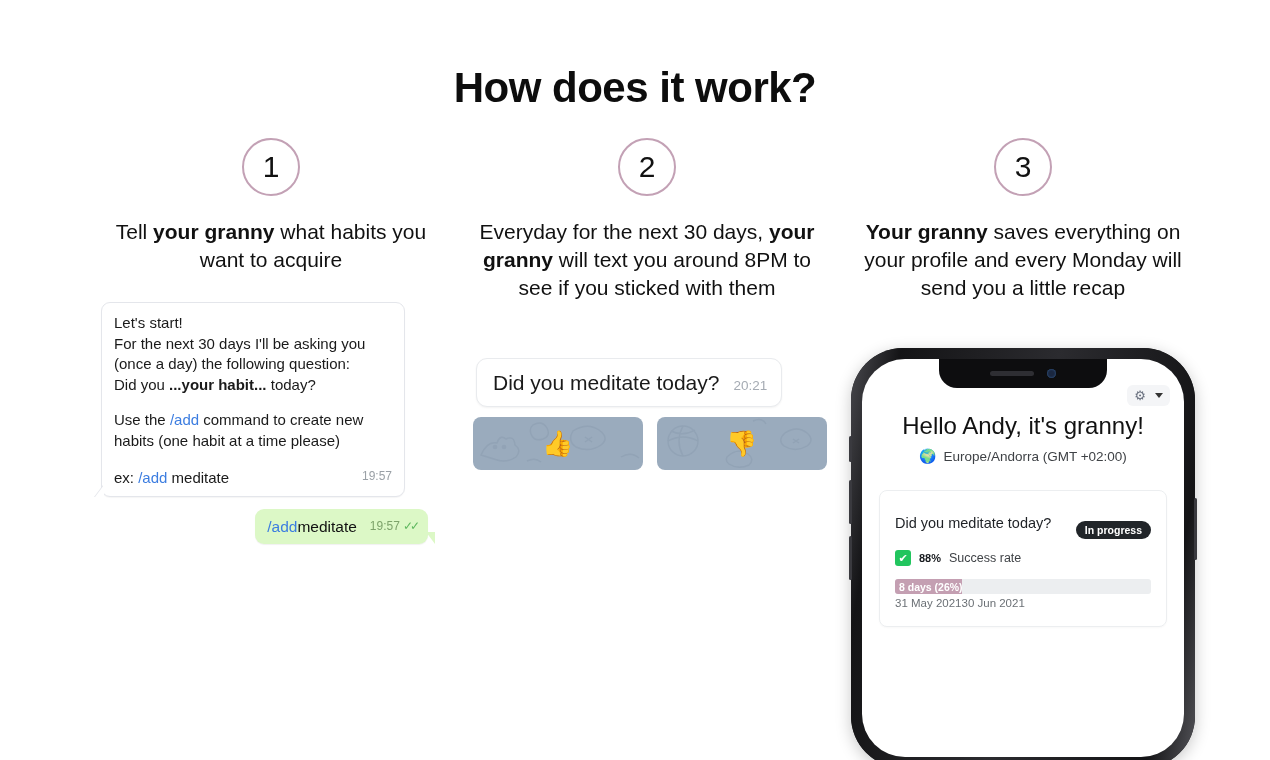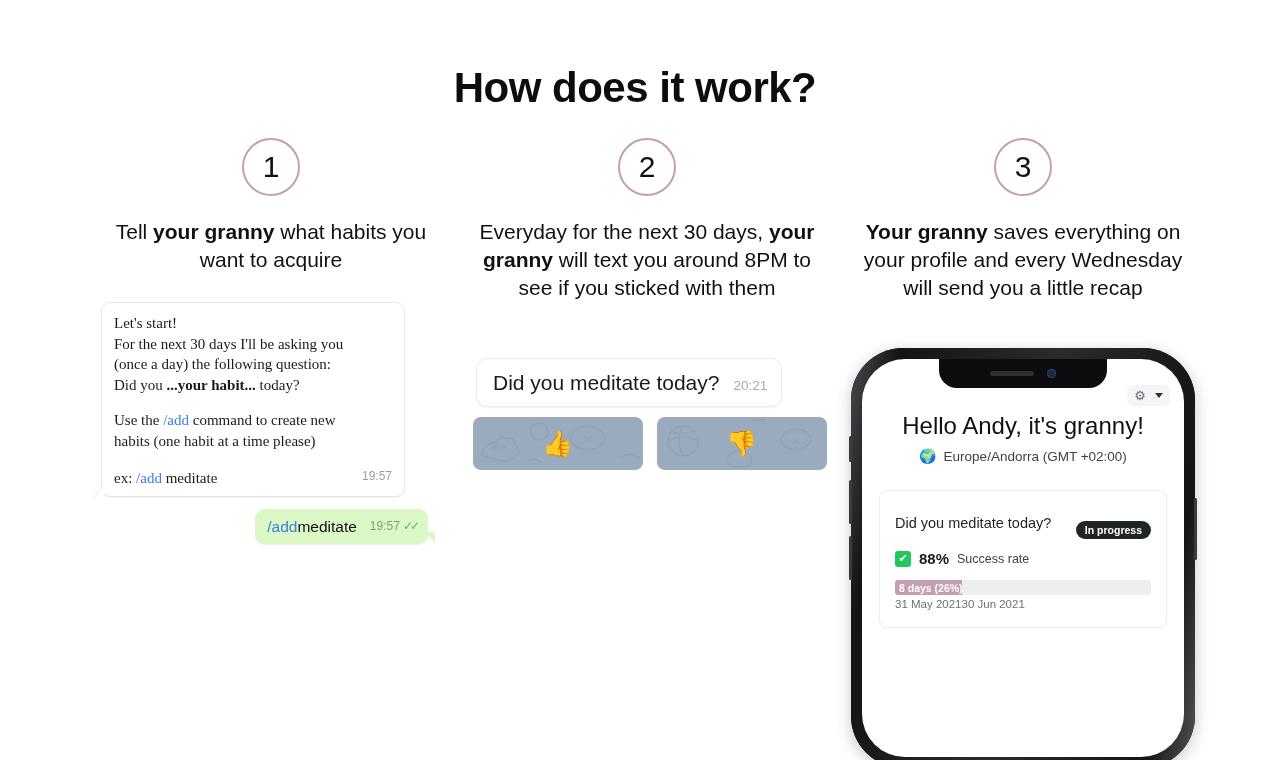--- a/index.html
+++ b/index.html
@@ -97,21 +97,21 @@
     position: absolute;
     left: -7px;
     bottom: -1px;
     width: 0;
     height: 0;
     border-style: solid;
     border-width: 0 0 12px 9px;
     border-color: transparent transparent #ffffff transparent;
     filter: drop-shadow(-1px 0 0 #e4e6eb);
   }
-  .bubble-in .line { white-space: pre-wrap; font-family: Liberation Serif, serif; }
+  .bubble-in .line { white-space: pre-wrap; }
   .bubble-in .gap { height: 15px; }
   .cmd { color: #3c7de0; }
   .bold-inline { font-weight: bold; }
   .inline-row {
     display: flex;
     align-items: flex-end;
     justify-content: space-between;
   }
   .inline-row .time-right {
     font-size: 12px;
@@ -379,21 +379,21 @@
     width: 16px; height: 16px;
     background: #22c55e;
     border-radius: 3px;
     display: flex;
     align-items: center;
     justify-content: center;
     color: #fff;
     font-size: 11px;
     line-height: 1;
   }
-  .rate-pct { font-size: 15px; font-weight: bold; color: #16191d; }
+  .rate-pct { font-size: 11px; font-weight: bold; color: #16191d; }
   .rate-label { font-size: 12.5px; color: #3f4246; }
 
   .progress-track {
     margin-top: 13px;
     height: 15px;
     border-radius: 3px;
     background: #eceef0;
     position: relative;
     overflow: hidden;
   }
@@ -505,21 +505,21 @@
         </button>
       </div>
     </div>
   </div>
 
   <div class="column col-3">
     <div class="step-circle">
       <span>3</span>
     </div>
     <div class="step-heading">
-      <b>Your granny</b><span> saves everything on your profile and every Wednesday will send you a little recap</span>
+      <b>Your granny</b><span> saves everything on your profile and every Monday will send you a little recap</span>
     </div>
 
     <div class="phone-wrap">
       <div class="phone">
         <div class="phone-sheen"></div>
         <div class="side-btn side-silent"></div>
         <div class="side-btn side-vol-up"></div>
         <div class="side-btn side-vol-dn"></div>
         <div class="side-power"></div>
 

